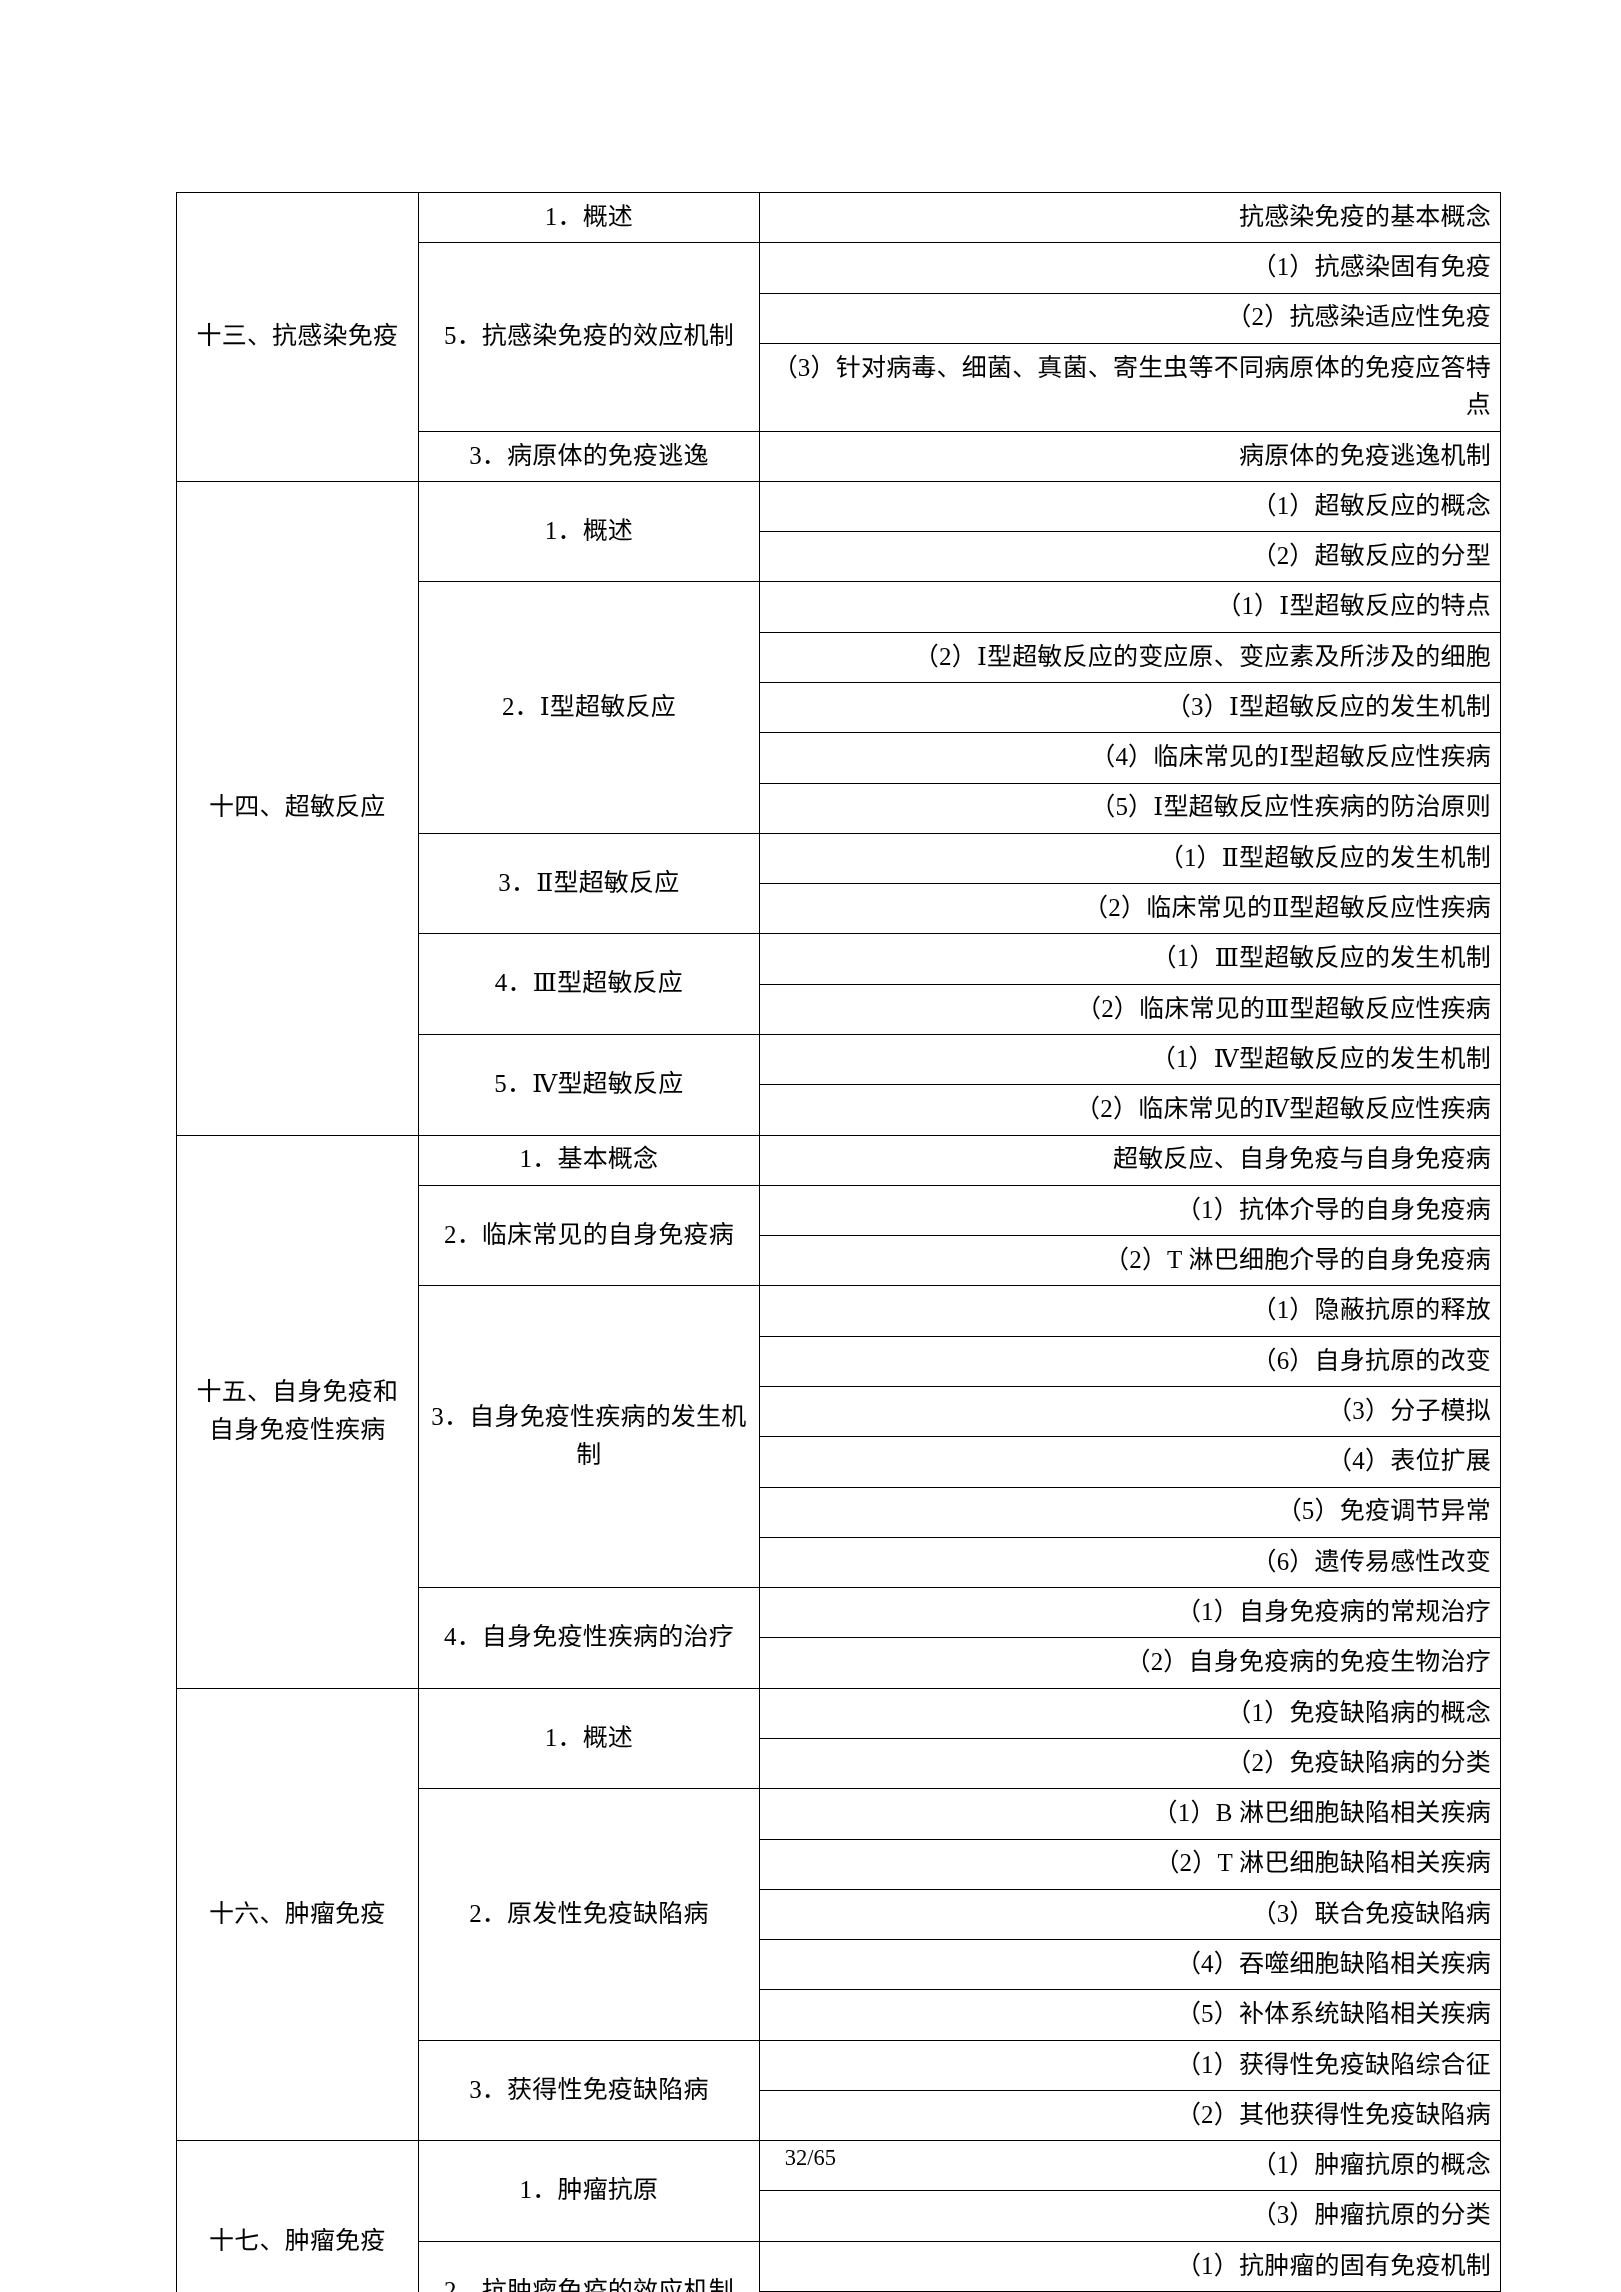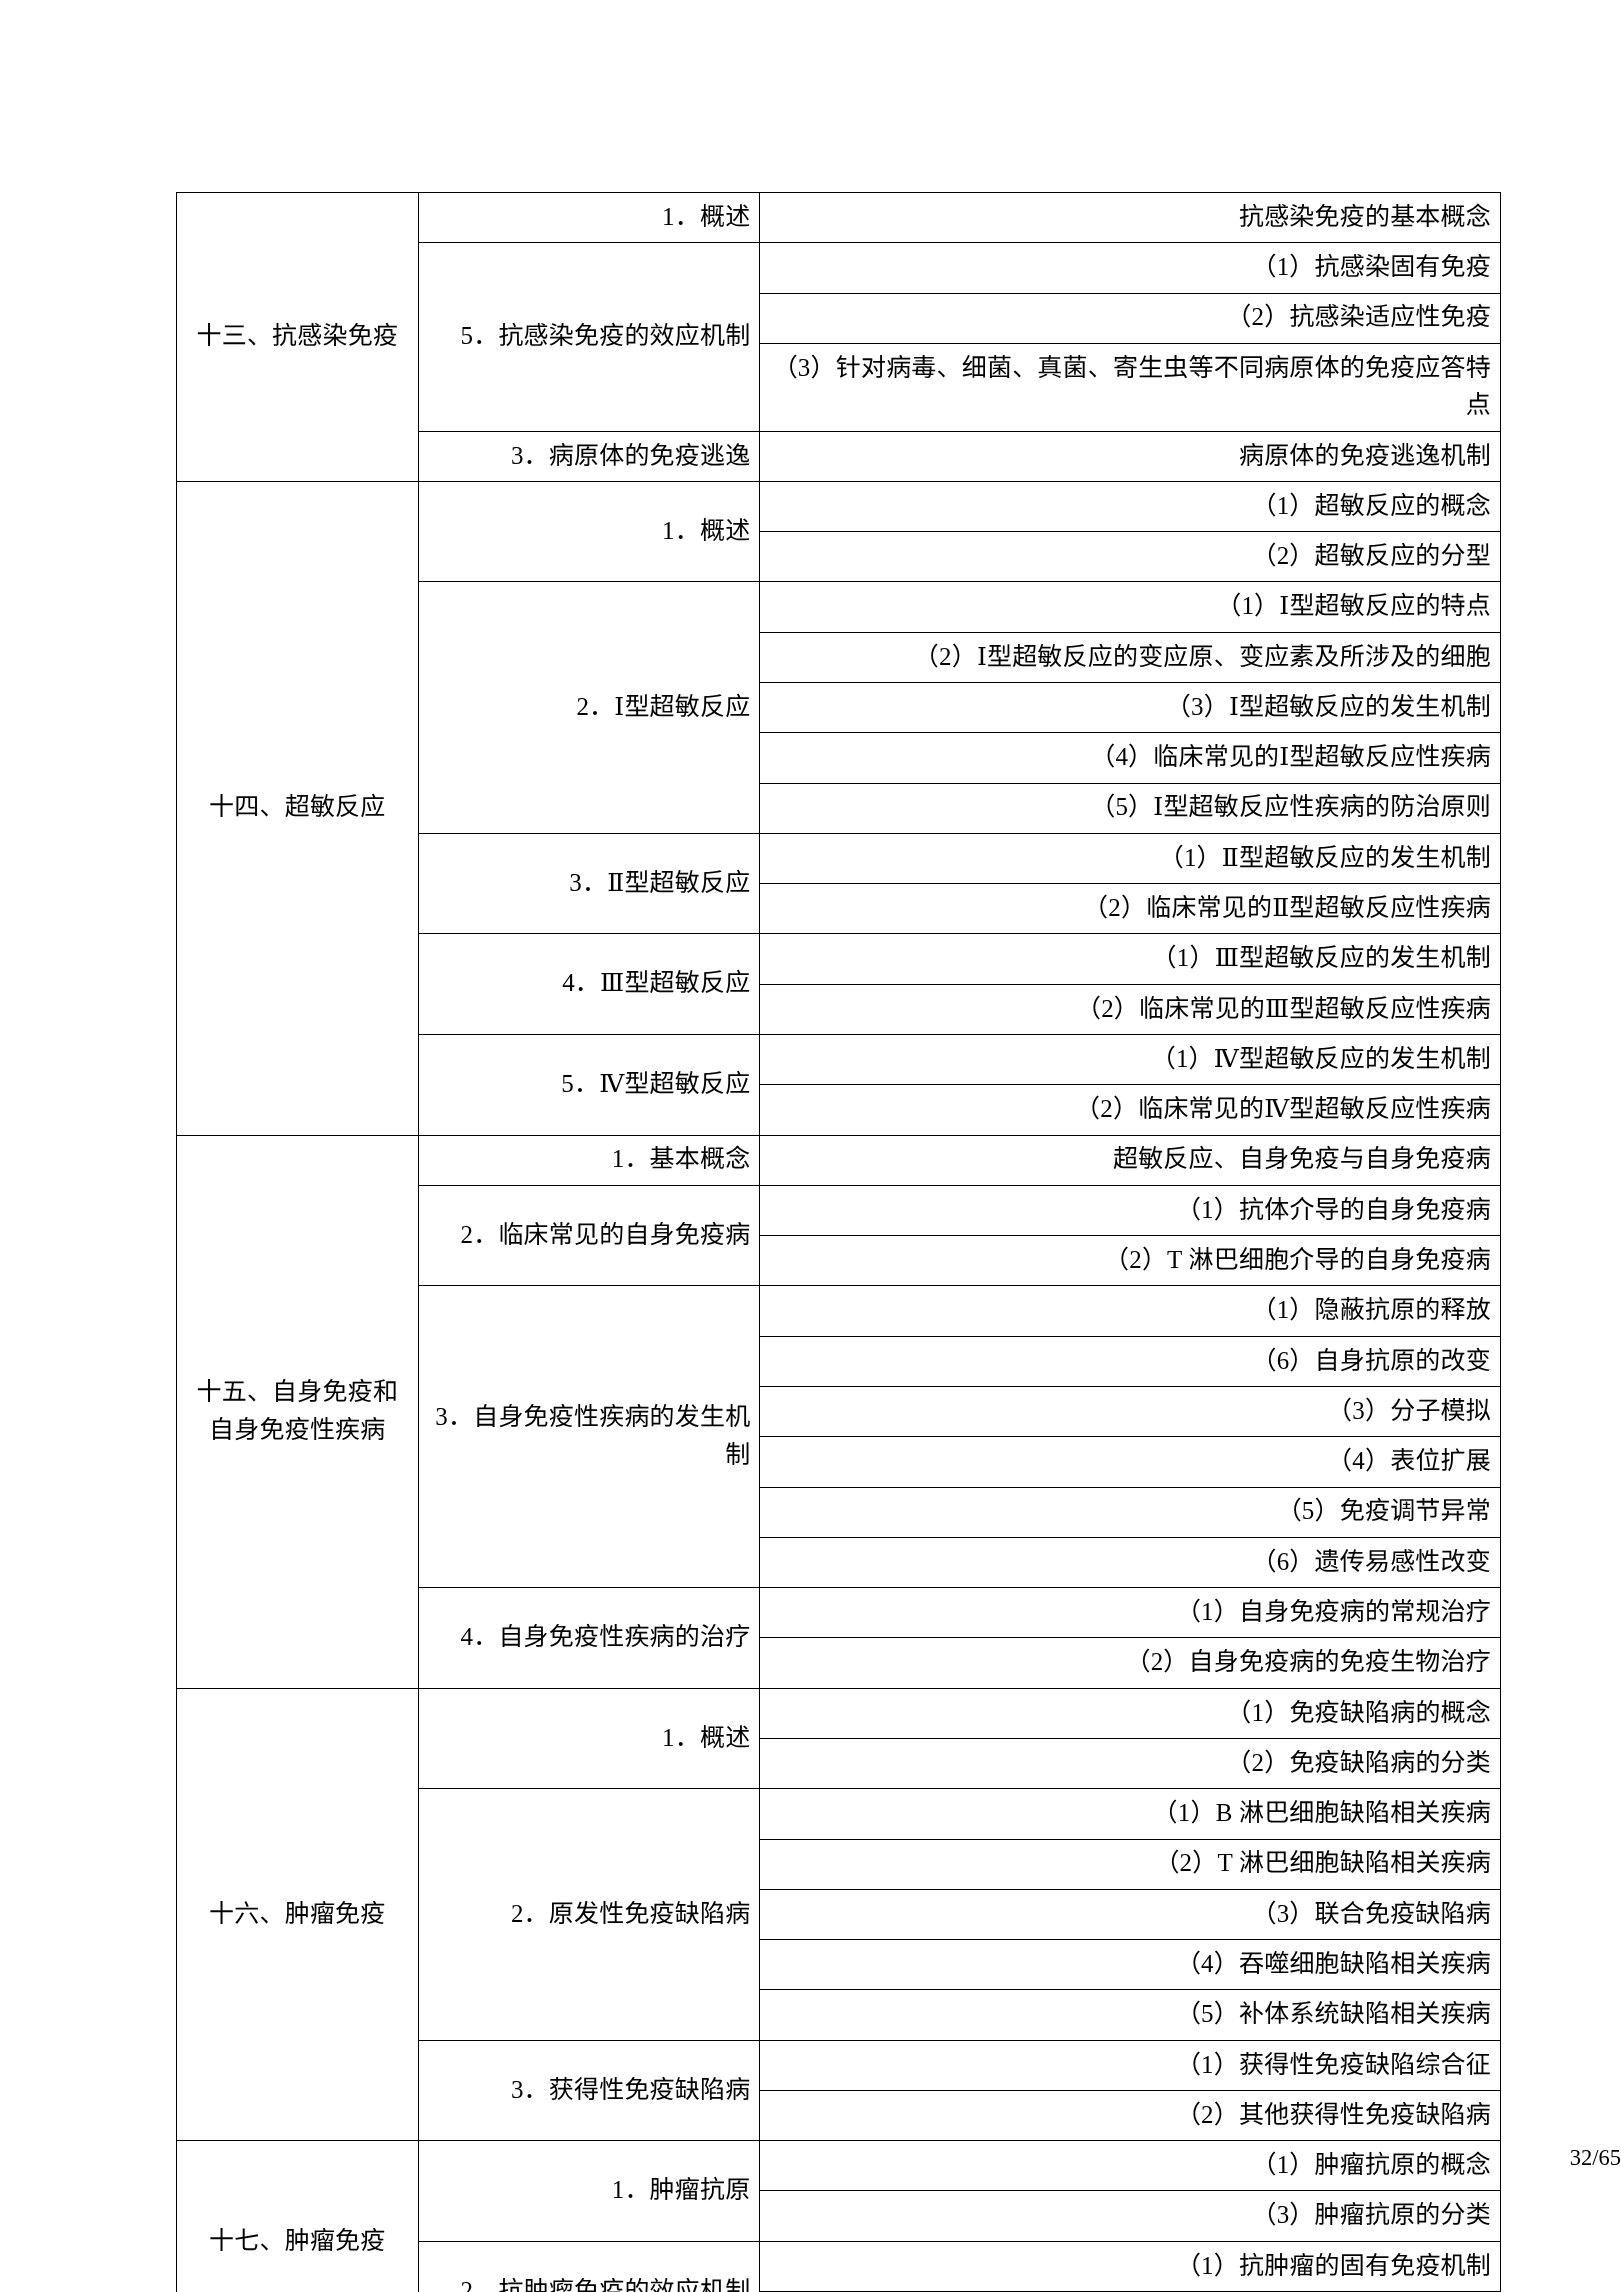--- a/index.html
+++ b/index.html
@@ -44,33 +44,33 @@
     letter-spacing: 0.2px;
     word-break: break-all;
     font-family: "Liberation Serif", "DejaVu Serif", serif;
   }
   td.col-section {
     width: 223px;
     text-align: center;
   }
   td.col-topic {
     width: 323px;
-    text-align: right;
+    text-align: center;
     margin-left: 28px;
   }
   td.col-detail {
     width: 722px;
     text-align: right;
   }
   .footer {
     position: absolute;
     left: 0;
     top: 2145px;
     width: 1621px;
-    text-align: right;
+    text-align: center;
     font-size: 22.5px;
     font-family: "Liberation Serif", "DejaVu Serif", serif;
     color: #000000;
   }
 </style>
 </head>
 <body>
 
 <div class="page">
 

